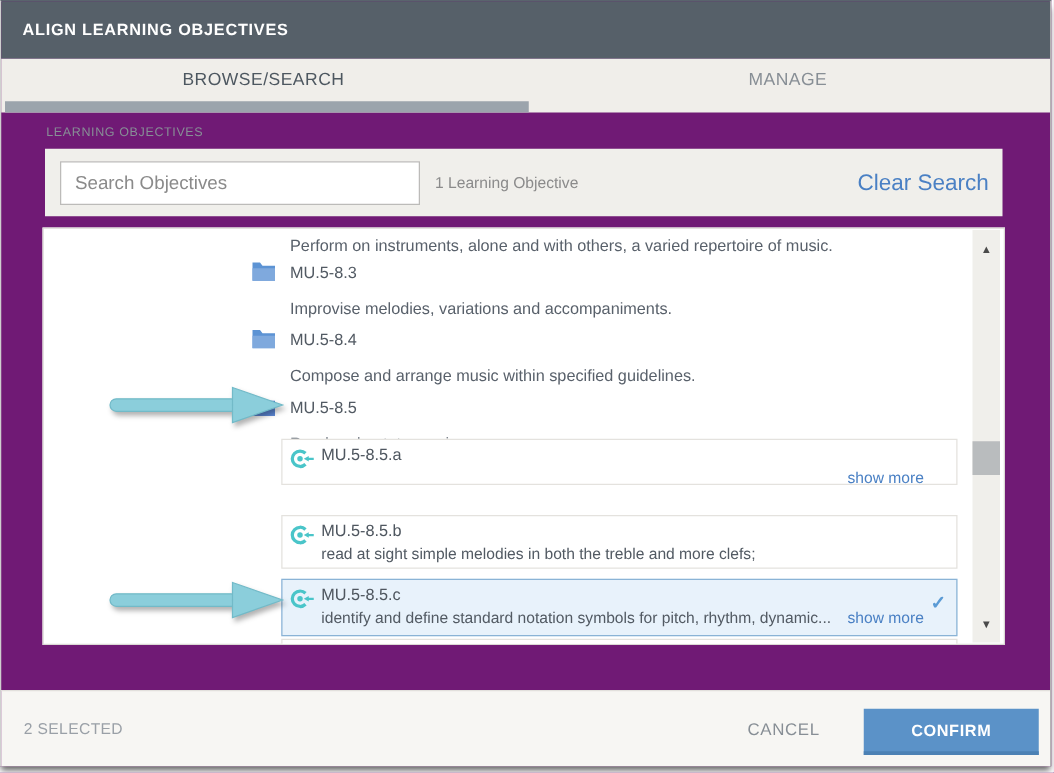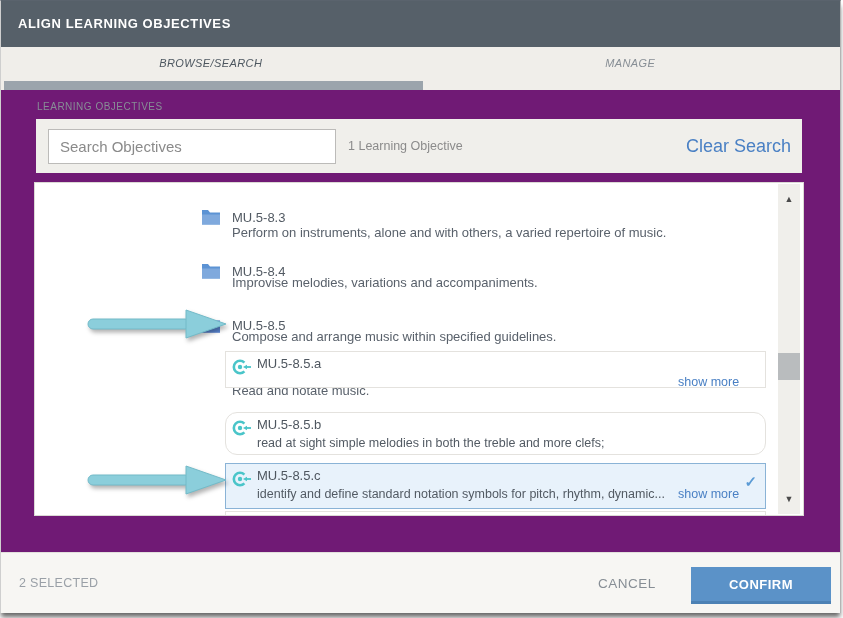--- a/index.html
+++ b/index.html
@@ -17,21 +17,21 @@
   
   .hdr { position:absolute; left:0; top:0; right:0; height:46px;
          background:var(--header-bg,#566069); }
   .hdr-title { position:absolute; left:17px; top:0; line-height:46px;
          color:#ffffff; font-size:13px; font-weight:bold; letter-spacing:.6px; }
 
   
   .tabbar { position:absolute; left:0; top:46px; right:0; height:43px;
             background:#f0eeea; display:flex; }
   .tab { flex:1; display:flex; align-items:center; justify-content:center;
-         padding-bottom:12px; font-size:11px; letter-spacing:.4px; cursor:default;font-style:italic; }
+         padding-bottom:12px; font-size:14px; letter-spacing:.4px; cursor:default; }
   .tab.active { color:#4d5760; }
   .tab.inactive { color:#878e95; }
   .tab-indicator { position:absolute; left:3px; top:80px; width:419px; height:9px;
          background:var(--tab-indicator,#9ba4ac); }
 
   
   .section-label { position:absolute; left:36px; top:100px; font-size:10px;
          color:#878e96; letter-spacing:.5px; }
   .search-panel { position:absolute; left:35px; top:118px; width:766px; height:54px;
          background:#f0efeb; display:flex; align-items:center; }
@@ -40,21 +40,21 @@
          font-size:15px; color:#666; font-family:"Liberation Sans",sans-serif; outline:none; }
   .search-input::placeholder { color:#8a8a8a; }
   .result-count { margin-left:12px; font-size:12.5px; color:#8b8b8b; }
   .clear-link { margin-left:auto; margin-right:11px; font-size:18px;
          color:var(--link-blue,#4a80c4); cursor:pointer; }
 
   
   .list { position:absolute; left:33px; top:181px; width:770px; height:334px;
           background:#ffffff; border:1px solid #dbd9d5; overflow:hidden; }
   .tree-desc { position:absolute; left:197px; height:17px; line-height:17px;
-          font-size:13px; color:#59616b; white-space:nowrap;margin-top:36px; }
+          font-size:13px; color:#59616b; white-space:nowrap; }
   .tree-folder-label { position:absolute; left:197px; height:17px; line-height:17px;
           font-size:13px; color:#525a63; white-space:nowrap; }
   .folder-ic { position:absolute; left:166px; width:20px; height:17px; }
 
   .obj-row { position:absolute; left:190px; width:541px; background:#ffffff;
           border:1px solid #e4e2de; cursor:pointer; }
   .obj-row.selected { background:var(--selected-row-bg,#e8f2fb);
           border:1px solid var(--selected-row-border,#8ab3d6); }
   .obj-ic { position:absolute; left:6px; top:6px; width:20px; height:18px; }
   .obj-code { position:absolute; left:31px; top:4px; height:16px; line-height:16px;
@@ -154,21 +154,21 @@
         <svg class="obj-ic" viewBox="0 0 20 18">
           <path d="M12.4,4.6 A6.2,6.2 0 1 0 12.4,13.4" fill="none" stroke="#4ac5c9" stroke-width="2.6"></path>
           <circle cx="8" cy="9" r="2.2" fill="#4ac5c9"></circle>
           <path d="M19,9 h-5" stroke="#4ac5c9" stroke-width="1.8"></path>
           <polygon points="11,9 15,6.8 15,11.2" fill="#4ac5c9"></polygon>
         </svg>
         <div class="obj-code">MU.5-8.5.a</div>
         <div class="show-more">show more</div>
       </div>
 
-      <div class="obj-row" style="top:229px; height:43px;border-radius:12px;">
+      <div class="obj-row" style="top:229px; height:43px;">
         <svg class="obj-ic" viewBox="0 0 20 18">
           <path d="M12.4,4.6 A6.2,6.2 0 1 0 12.4,13.4" fill="none" stroke="#4ac5c9" stroke-width="2.6"></path>
           <circle cx="8" cy="9" r="2.2" fill="#4ac5c9"></circle>
           <path d="M19,9 h-5" stroke="#4ac5c9" stroke-width="1.8"></path>
           <polygon points="11,9 15,6.8 15,11.2" fill="#4ac5c9"></polygon>
         </svg>
         <div class="obj-code">MU.5-8.5.b</div>
         <div class="obj-desc">read at sight simple melodies in both the treble and more clefs;</div>
       </div>
 

